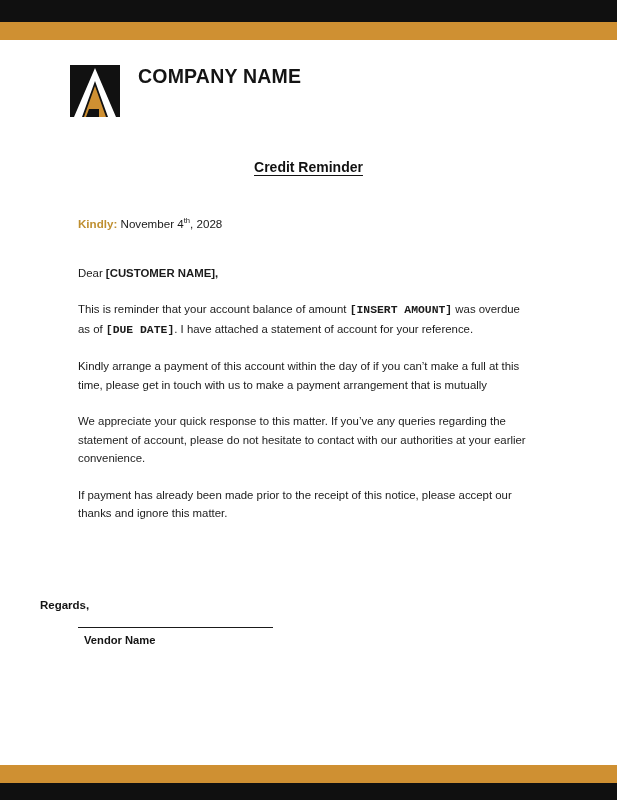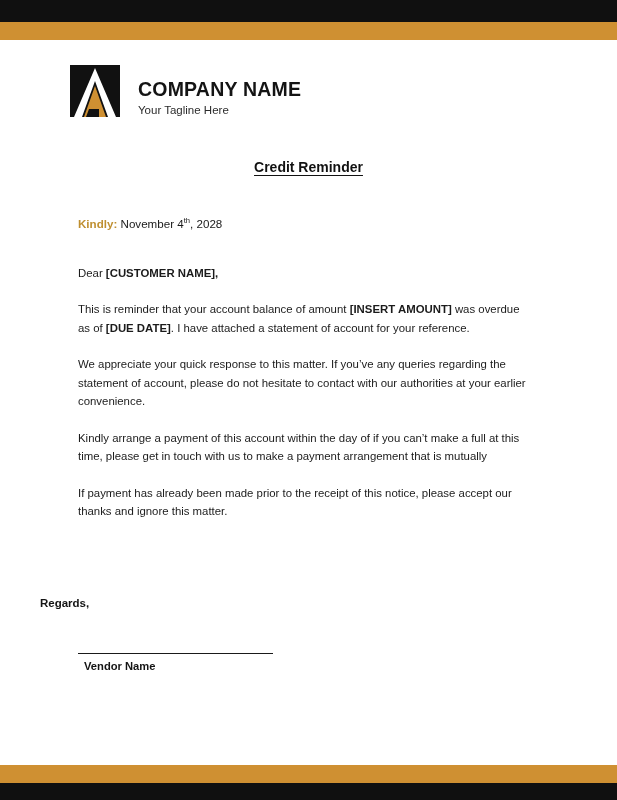--- a/index.html
+++ b/index.html
@@ -55,21 +55,21 @@
   
   .content {
     flex: 1 1 auto;
     position: relative;
     padding: 0;
   }
 
   
   .letterhead {
     display: flex;
-    align-items: flex-end;
+    align-items: flex-start;
     padding: 25px 0 0 70px;
   }
   .logo-mark {
     width: 50px;
     height: 52px;
     flex: 0 0 auto;
     margin-right: 18px;
   }
   .brand-text {
     display: flex;
@@ -129,32 +129,32 @@
     color: #1b1b1b;
   }
   .salutation {
     margin-top: 34px;
   }
   .salutation b { font-weight: bold; }
 
   .para {
     margin-top: 18px;
   }
-  .para b { font-weight: bold; }
+  .para b { font-weight: bold; font-family: Liberation Mono, monospace; }
   .para-1 { margin-top: 18px; }
 
   
   .regards {
     margin: 76px 0 0 40px;
     font-size: 11.5px;
     font-weight: bold;
     color: #141414;
   }
   .sign-row {
-    margin: 44px 0 0 78px;
+    margin: 16px 0 0 78px;
     display: flex;
     width: 462px;
     gap: 8px;
   }
   .sign-col {
     width: 195px;
     flex: 0 0 auto;
   }
   .sign-col.spacer {
     width: 72px;
@@ -185,38 +185,37 @@
     <div class="letterhead">
       <div class="logo-mark">
         <svg viewBox="0 0 50 52" width="50" height="52" aria-hidden="true">
           <rect x="0" y="0" width="50" height="52" fill="#111111"></rect>
           <polygon points="25,3 46,52 38,52 25,16 12,52 4,52" fill="#ffffff"></polygon>
           <polygon points="25,21 36,52 29,52 29,44 19,44 16,52 14,52" fill="#cf9032"></polygon>
         </svg>
       </div>
       <div class="brand-text">
         <div class="company-name">COMPANY NAME</div>
-        <div class="company-tagline">Your Tagline Here</div>
       </div>
     </div>
 
     <div class="doc-title">Credit Reminder</div>
 
     <div class="dated-row">
       <span class="dated-label">Kindly:</span>
       <span class="dated-value"><span>November 4</span><sup>th</sup><span>, 2028</span></span>
     </div>
 
     <div class="letter-body">
 
       <div class="salutation"><span>Dear </span><b>[CUSTOMER NAME],</b></div>
 
       <div class="para para-1"><span>This is reminder that your account balance of amount </span><b>[INSERT AMOUNT]</b><span> was overdue as of </span><b>[DUE DATE]</b><span>. I have attached a statement of account for your reference.</span></div>
+      <div class="para"><span>Kindly arrange a payment of this account within the day of if you can’t make a full at this time, please get in touch with us to make a payment arrangement that is mutually</span></div>
       <div class="para"><span>We appreciate your quick response to this matter. If you’ve any queries regarding the statement of account, please do not hesitate to contact with our authorities at your earlier convenience.</span></div>
-      <div class="para"><span>Kindly arrange a payment of this account within the day of if you can’t make a full at this time, please get in touch with us to make a payment arrangement that is mutually</span></div>
       <div class="para"><span>If payment has already been made prior to the receipt of this notice, please accept our thanks and ignore this matter.</span></div>
 
     </div>
 
     <div class="regards">Regards,</div>
 
     <div class="sign-row">
       <div class="sign-col">
         <div class="sign-line"></div>
         <div class="sign-label">Vendor Name</div>

